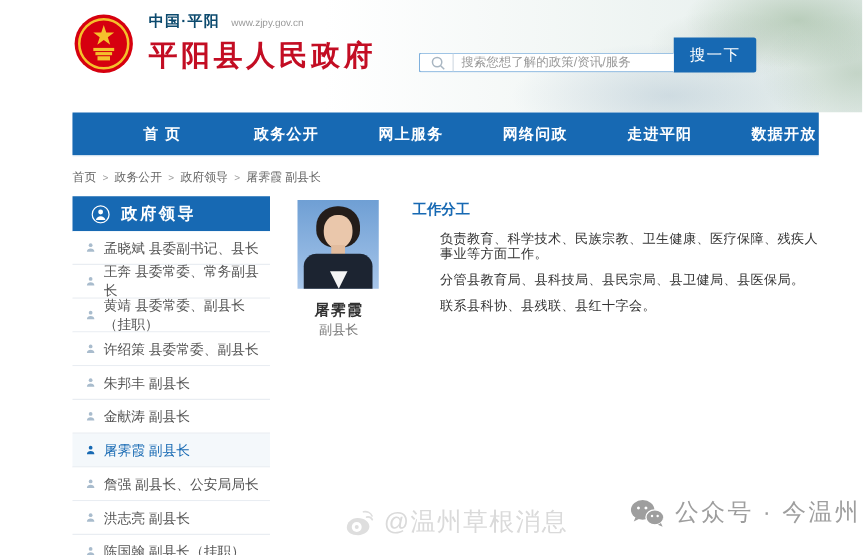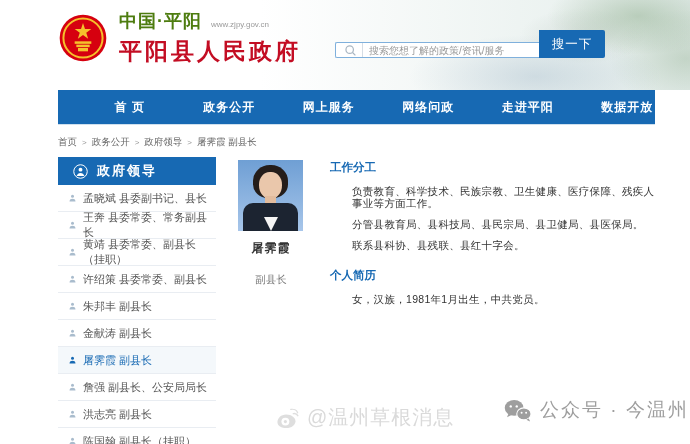--- a/index.html
+++ b/index.html
@@ -14,21 +14,21 @@
       radial-gradient(ellipse 130px 55px at 88% 18%, rgba(110,150,105,.38), transparent 70%),
       radial-gradient(ellipse 180px 60px at 64% 85%, rgba(150,175,195,.35), transparent 70%),
       radial-gradient(ellipse 110px 70px at 99% 65%, rgba(120,155,115,.30), transparent 70%),
       radial-gradient(ellipse 90px 40px at 75% 40%, rgba(170,185,175,.30), transparent 70%),
       linear-gradient(90deg, #ffffff 0%, rgba(235,242,240,.85) 60%, rgba(225,235,233,.9) 100%);
   }
   .logo-area { position:absolute; left:58px; top:9px; display:flex; align-items:center; gap:11px; }
   .emblem { width:50px; height:50px; flex:0 0 auto; }
   .title-block { display:flex; flex-direction:column; }
   .tagline-row { display:flex; align-items:baseline; gap:9px; }
-  .tagline { color:#4d7c0f; font-size:18px; font-weight:bold; letter-spacing:1px; }
+  .tagline { color:#0c4a6e; font-size:12px; font-weight:bold; letter-spacing:1px; }
   .site-url { color:#9a9a9a; font-size:8px; }
   .site-title { color:#c30d23; font-size:23px; font-weight:bold; letter-spacing:3px; margin-top:3px; }
 
   .search-bar { position:absolute; left:335px; top:30px; width:270px; height:28px; display:flex;align-items:flex-end; }
   .search-field { position:relative; flex:1; display:flex; align-items:center;
     background:#fff; border:1px solid #7fb0dc; border-right:none; border-radius:2px 0 0 2px; }
   .search-icon { width:13px; height:13px; margin:0 5px 0 8px; flex:0 0 auto; }
   .search-divider { width:1px; height:14px; background:#d5dde5; margin-right:6px; }
   .search-input { flex:1; border:none; outline:none; font-size:10px; color:#333;
     font-family:"Liberation Sans","DejaVu Sans",sans-serif; background:transparent; height:100%; }
@@ -69,21 +69,21 @@
     background:#241d1a; border-radius:48% 48% 42% 42%; }
   .photo-face { position:absolute; top:12px; left:21px; width:23px; height:27px;
     background:#eac7ab; border-radius:46% 46% 50% 50%; }
   .photo-neck { position:absolute; top:36px; left:27px; width:11px; height:9px; background:#e2bc9e; }
   .photo-suit { position:absolute; bottom:-2px; left:5px; width:55px; height:30px;
     background:#1c2431; border-radius:10px 10px 0 0; }
   .photo-shirt { position:absolute; bottom:0; left:26px; width:0; height:0;
     border-left:7px solid transparent; border-right:7px solid transparent;
     border-top:14px solid #f5f5f5; }
   .profile-name { margin-top:9px; font-size:12px; font-weight:bold; color:#333; letter-spacing:1px; }
-  .profile-post { margin-top:16px; font-size:10.5px; color:#777; }
+  .profile-post { margin-top:0; font-size:10.5px; color:#777; }
 
   .details { position:absolute; left:330px; top:160px; width:332px; }
   .section-heading { color:#1769b3; font-size:11.5px; font-weight:bold; margin-bottom:10px; }
   .detail-p { font-size:10.5px; color:#333; line-height:12px; margin-bottom:9px;
     padding-left:22px; letter-spacing:.3px; }
   .section-resume { margin-top:17px; }
 
   
   .wm-weibo { position:absolute; left:276px; top:404px; display:flex; align-items:center;
     gap:5px; color:#dadada; font-size:20px; font-weight:normal; letter-spacing:1px; }
@@ -244,24 +244,20 @@
     <div class="profile-post">副县长</div>
   </div>
 
   <div class="details">
     <section>
       <div class="section-heading">工作分工</div>
       <p class="detail-p">负责教育、科学技术、民族宗教、卫生健康、医疗保障、残疾人事业等方面工作。</p>
       <p class="detail-p">分管县教育局、县科技局、县民宗局、县卫健局、县医保局。</p>
       <p class="detail-p">联系县科协、县残联、县红十字会。</p>
     </section>
-    <section class="section-resume">
-      <div class="section-heading">个人简历</div>
-      <p class="detail-p">女，汉族，1981年1月出生，中共党员。</p>
-    </section>
   </div>
 
   <div class="wm-weibo">
     <svg class="wm-weibo-icon" viewBox="0 0 36 30">
       <path d="M14 10c-7 0-12 5-12 10.5S7.5 29 14.5 29 27 24.5 27 19.5c0-4.8-5-9.5-13-9.5z" fill="#dedede"></path>
       <circle cx="13" cy="20" r="5.5" fill="#fff"></circle>
       <circle cx="13" cy="20" r="2.2" fill="#dedede"></circle>
       <path d="M24 9c2.5-.5 5 .6 6.2 2.8" fill="none" stroke="#dedede" stroke-width="2" stroke-linecap="round"></path>
       <path d="M25 3.5c4.5-1 9 1.2 10.5 5.2" fill="none" stroke="#dedede" stroke-width="2" stroke-linecap="round" transform="translate(-2 0) scale(.9)"></path>
     </svg>

